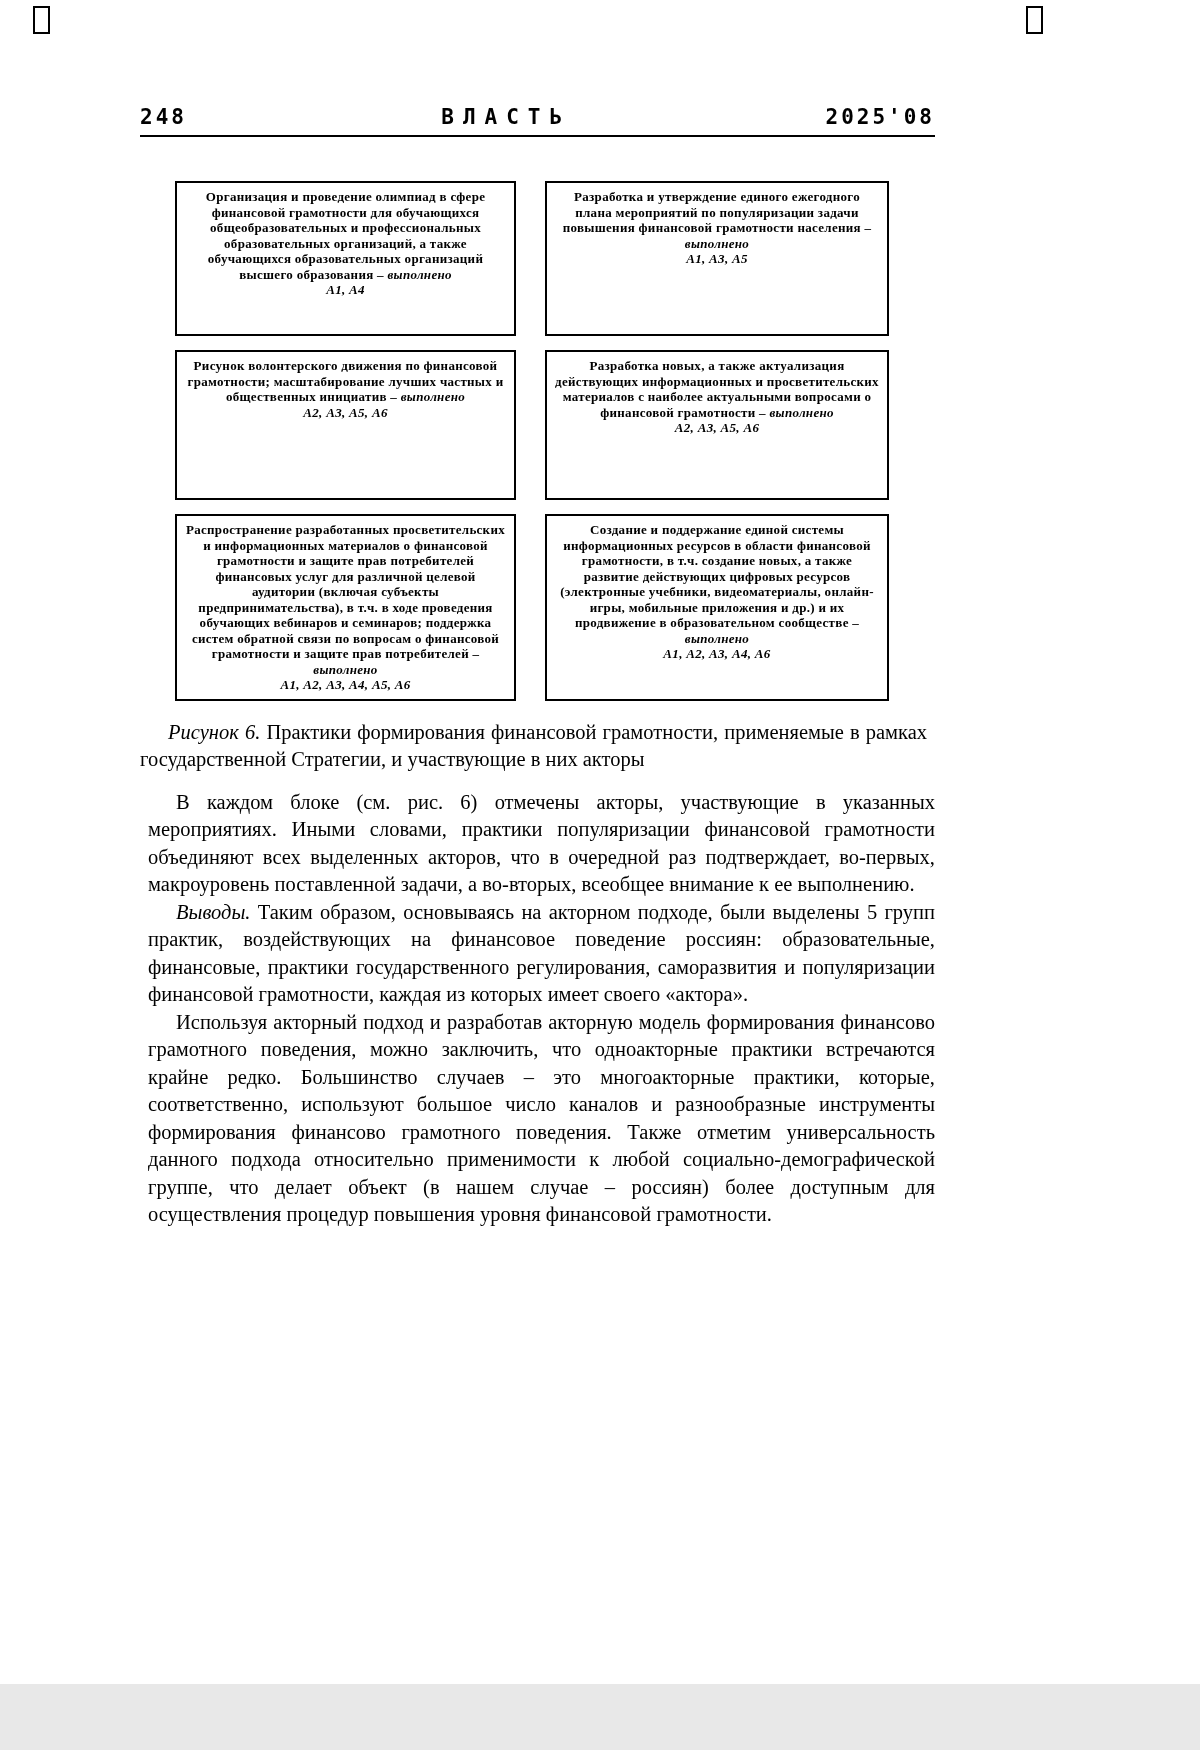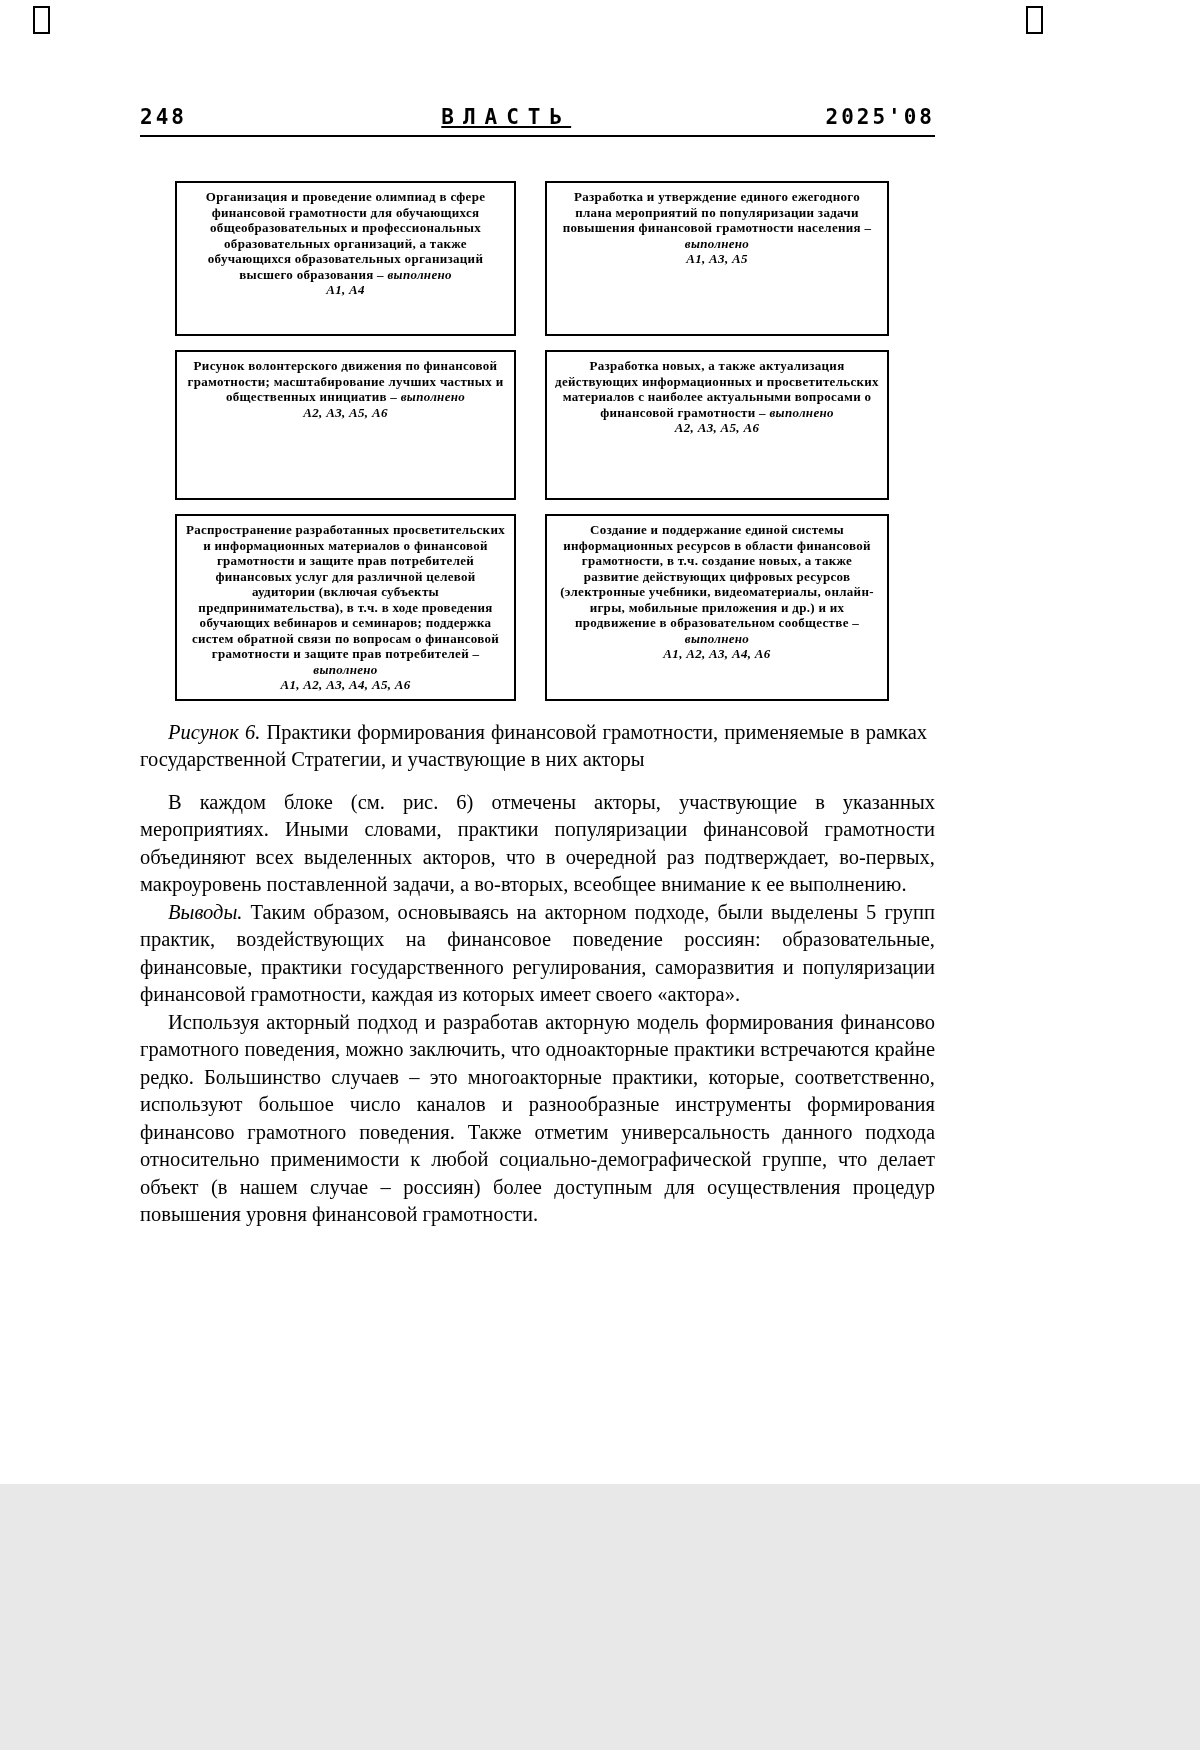--- a/index.html
+++ b/index.html
@@ -1,19 +1,19 @@
 <!DOCTYPE html>
 <html><head>
 <meta charset="utf-8">
 <style>
   html,body{margin:0;padding:0;background:#e8e8e8;}
   .page{
     position:relative;
     width:1200px;
-    height:1484px;
+    height:1684px;
     background:#ffffff;
     margin:0 auto;
     overflow:hidden;
     color:#000;
   }
   
   .mark{position:absolute;width:13px;height:24px;}
   .mark.outline{border:2px solid #000;background:#fff;}
   .mark.filled{background:#000;height:26px;}
   .mark.tl{left:33px;top:6px;}
@@ -33,21 +33,21 @@
   .running-head{
     display:flex;
     justify-content:space-between;
     align-items:baseline;
     font-family:"DejaVu Sans Mono", monospace;
     font-weight:bold;
     font-size:21px;
     letter-spacing:3px;
     line-height:26px;
   }
-  .running-head .journal-title{letter-spacing:9px;text-decoration:underline;}
+  .running-head .journal-title{letter-spacing:9px;}
   .head-rule{
     border:0;
     border-top:2px solid #000;
     margin:5px 0 0 0;
   }
 
   
   .fig-grid{
     margin:44px 0 0 35px;
     width:714px;
@@ -81,21 +81,21 @@
   .caption{
     margin:18px 8px 0 0;
     font-size:20.5px;
     line-height:27px;
     text-indent:28px;
     text-align:justify;
   }
   .caption .cap-label{font-style:italic;}
 
   
-  .bodytext{margin-top:16px;}
+  .bodytext{margin-top:16px;margin-left:8px;}
   .bodytext p{
     margin:0;
     font-size:20.5px;
     line-height:27.5px;
     text-indent:28px;
     text-align:justify;
   }
   .bodytext .lead{font-weight:normal;font-style:italic;}
 </style>
 </head>

